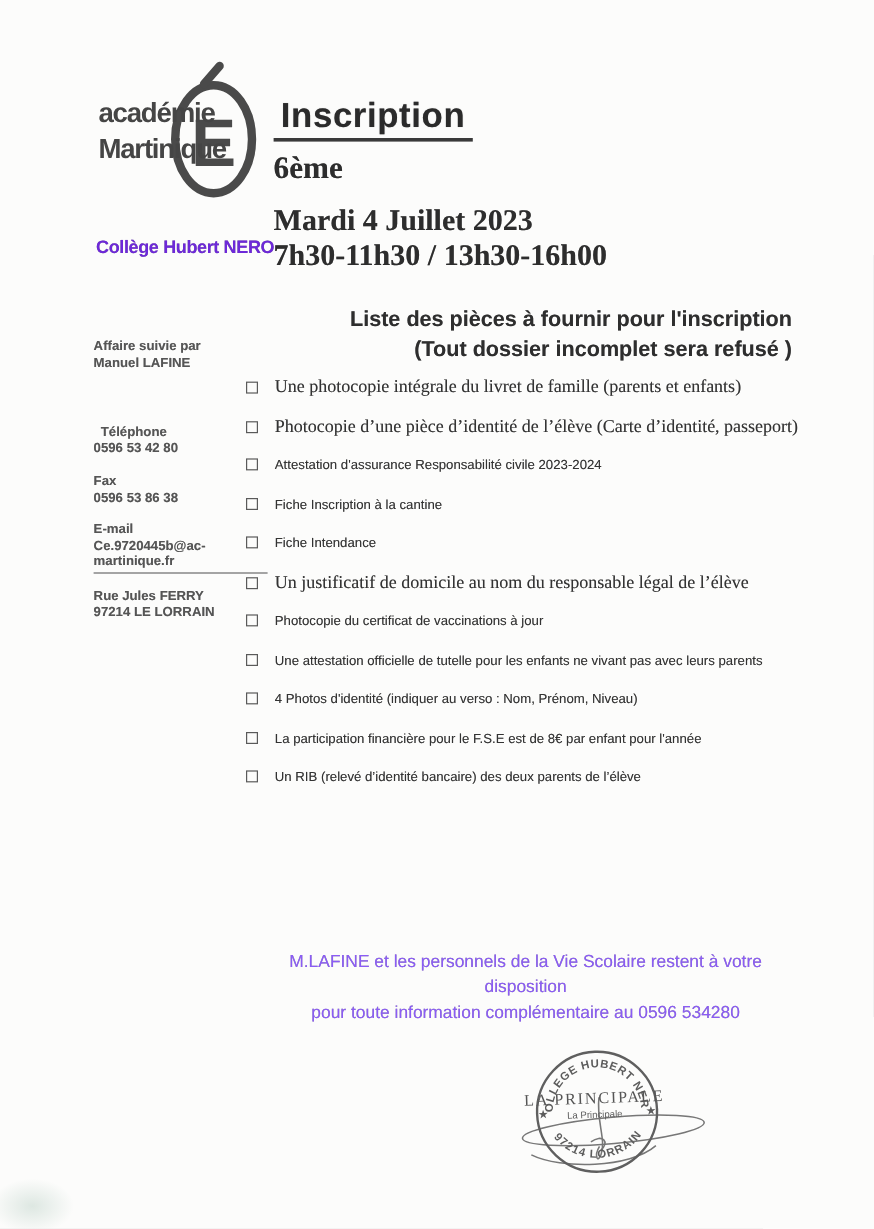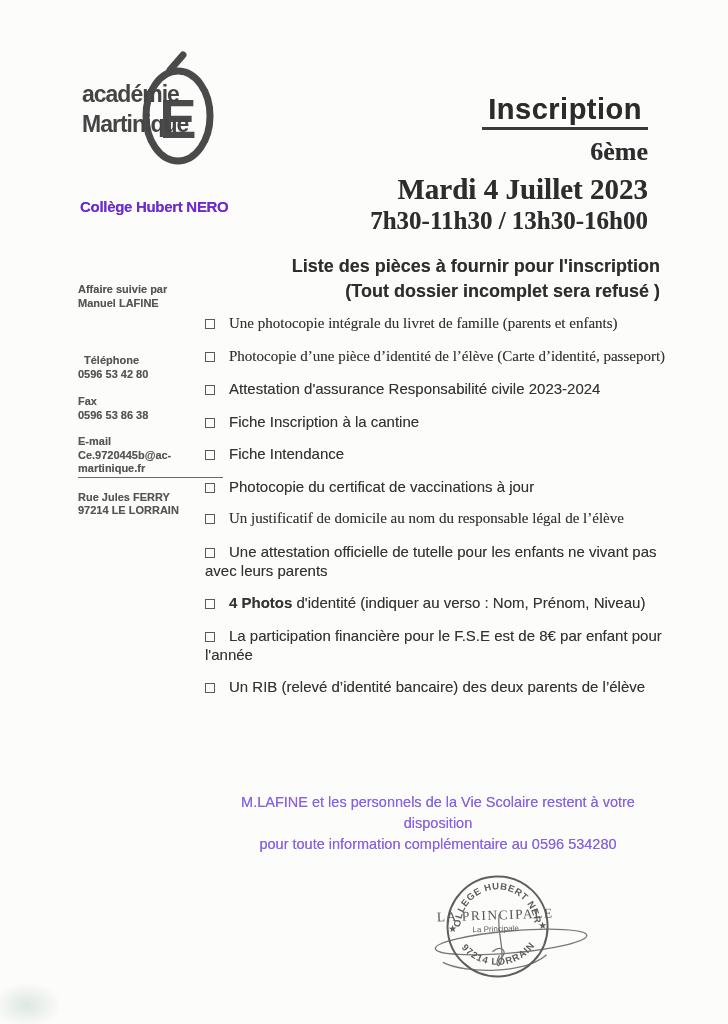--- a/index.html
+++ b/index.html
@@ -17,33 +17,33 @@
   #logo { position: absolute; left: 80px; top: 50px; }
   
   .school-name {
     position: absolute; left: 80px; top: 198px;
     font-size: 15px; font-weight: bold; letter-spacing: -0.3px;
     color: #6d28d9;
     text-shadow: 0 0 0.5px rgba(60,60,60,.55);
   }
   
   .header-block {
-    position: absolute; left: 228px; top: 93px; width: 420px;
-    text-align: right; color: #2b2b2b;
+    position: absolute; left: 228px; top: 81px; width: 420px;
+    text-align: left; color: #2b2b2b;
   }
   .title-main {
     display: inline-block;
     font-size: 29px; font-weight: bold; letter-spacing: 0.5px;
     border-bottom: 3px solid #3a3a3a; padding: 0 6px 1px;
     text-shadow: 0 0 0.6px rgba(50,50,50,.5);
   }
   .title-serif { font-family: "Liberation Serif", serif; font-weight: bold; color: #2d2d2d;
     text-shadow: 0 0 0.5px rgba(50,50,50,.5); }
   .title-level { font-size: 26px; margin-top: 7px; }
-  .title-date  { font-size: 29px; margin-top: 6px; }
+  .title-date  { font-size: 25px; margin-top: 16px; }
   .title-hours { font-size: 25px; margin-top: 1px; }
   
   .subtitle-block {
     position: absolute; left: 215px; top: 254px; width: 445px;
     text-align: right; font-size: 18px; font-weight: bold;
     line-height: 25px; color: #2e2e2e;
     text-shadow: 0 0 0.5px rgba(50,50,50,.5);
   }
   
   .sidebar {
@@ -53,30 +53,30 @@
   }
   .sidebar .grp { margin-bottom: 13px; }
   .sidebar .grp-first { margin-bottom: 44px; }
   .sidebar .grp-phone { margin-bottom: 14px; }
   .sidebar .bold { font-weight: 700; }
   .sidebar .indent { padding-left: 6px; }
   .sidebar .email { border-bottom: 1px solid #6a6a6a; display: inline-block; padding-bottom: 1px; }
   
   .checklist { position: absolute; left: 205px; top: 314px; width: 482px; }
   .check-item {
-    margin-bottom: 13.5px; font-size: 15px; line-height: 19px;
+    margin-bottom: 13.5px; font-size: 11px; line-height: 19px;
     color: #333; text-shadow: 0 0 0.4px rgba(60,60,60,.45);
   }
   .check-item.serif { font-family: "Liberation Serif", serif; font-size: 15px; }
   .checkbox {
     display: inline-block; width: 10px; height: 10px;
     border: 1.5px solid #5a5a5a; background: transparent;
     margin-right: 14px; position: relative; top: 1px;
   }
-  .check-label b { font-weight: bold; }
+  .check-label b { font-weight: normal; }
   
   .footer-block {
     position: absolute; left: 213px; top: 792px; width: 450px;
     text-align: center; font-size: 14.5px; line-height: 21px;
     color: #8b5cf6; font-weight: 500; text-shadow: 0 0 0.4px rgba(60,60,60,.5);
   }
   
   .stamp {
     position: absolute; left: 396px; top: 856px; width: 228px; height: 166px;
     transform: rotate(-2deg); opacity: 0.88;
@@ -138,22 +138,22 @@
       <div>97214 LE LORRAIN</div>
     </div>
   </div>
 
   <div class="checklist">
       <div class="check-item serif"><span class="checkbox"></span><span class="check-label">Une photocopie intégrale du livret de famille (parents et enfants)</span></div>
       <div class="check-item serif"><span class="checkbox"></span><span class="check-label">Photocopie d’une pièce d’identité de l’élève (Carte d’identité, passeport)</span></div>
       <div class="check-item sans"><span class="checkbox"></span><span class="check-label">Attestation d'assurance Responsabilité civile 2023-2024</span></div>
       <div class="check-item sans"><span class="checkbox"></span><span class="check-label">Fiche Inscription à la cantine</span></div>
       <div class="check-item sans"><span class="checkbox"></span><span class="check-label">Fiche Intendance</span></div>
+      <div class="check-item serif"><span class="checkbox"></span><span class="check-label">Un justificatif de domicile au nom du responsable légal de l’élève</span></div>
       <div class="check-item sans"><span class="checkbox"></span><span class="check-label">Photocopie du certificat de vaccinations à jour</span></div>
-      <div class="check-item serif"><span class="checkbox"></span><span class="check-label">Un justificatif de domicile au nom du responsable légal de l’élève</span></div>
       <div class="check-item sans"><span class="checkbox"></span><span class="check-label">Une attestation officielle de tutelle pour les enfants ne vivant pas avec leurs parents</span></div>
       <div class="check-item sans"><span class="checkbox"></span><span class="check-label"><b>4 Photos</b> d'identité (indiquer au verso : Nom, Prénom, Niveau)</span></div>
       <div class="check-item sans"><span class="checkbox"></span><span class="check-label">La participation financière pour le F.S.E est de 8€ par enfant pour l'année</span></div>
       <div class="check-item sans"><span class="checkbox"></span><span class="check-label">Un RIB (relevé d’identité bancaire) des deux parents de l’élève</span></div>
     </div>
 
   <div class="footer-block">
     <div>M.LAFINE et les personnels de la Vie Scolaire restent à votre disposition</div>
     <div>pour toute information complémentaire au 0596 534280</div>
   </div>

